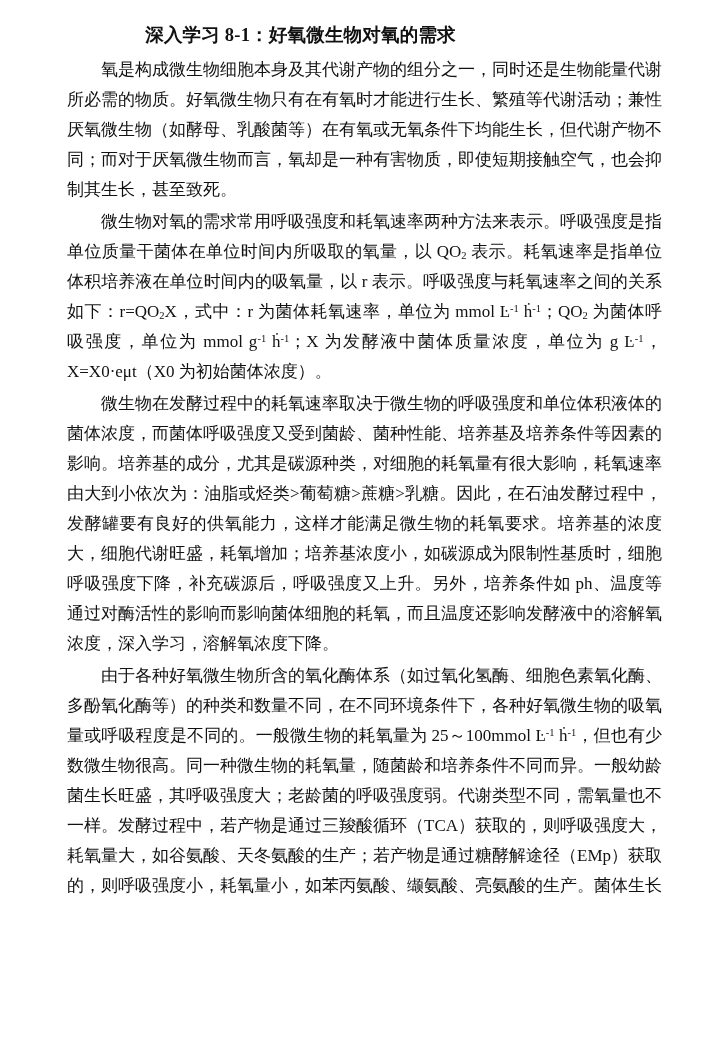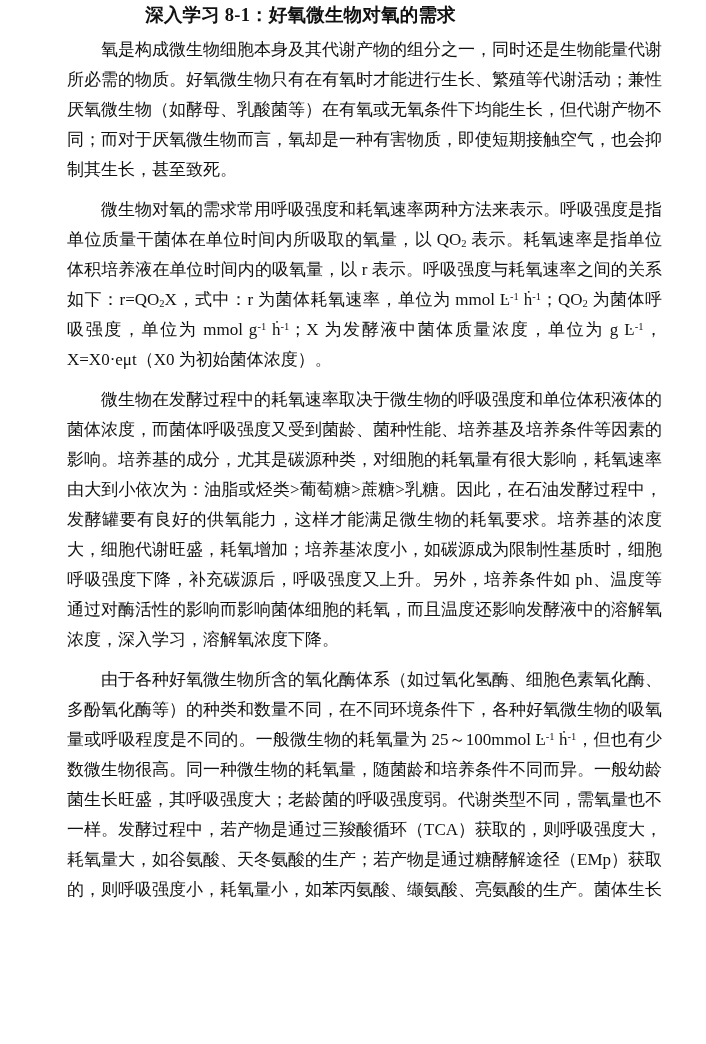--- a/index.html
+++ b/index.html
@@ -14,21 +14,21 @@
     font-family: "Liberation Serif", "DejaVu Serif", serif;
     color: #111111;
     -webkit-font-smoothing: antialiased;
   }
 
   .page {
     position: relative;
     width: 601px;
     height: 1044px;
     box-sizing: border-box;
-    padding: 0 44px 0 67px;
+    padding: 20px 44px 0 67px;
   }
 
   .doc-title {
     font-size: 18.5px;
     font-weight: bold;
     text-align: center;
     line-height: 30px;
     margin: 0 0 5px 0;
     letter-spacing: 0.2px;
     padding-right: 23px;
@@ -42,21 +42,21 @@
     margin: 0;
     font-size: 17px;
     line-height: 30px;
     text-align: justify;
     text-justify: inter-ideograph;
     text-indent: 2em;
     letter-spacing: 0px;
   }
 
   p.para + p.para {
-    margin-top: 10px;
+    margin-top: 2px;
   }
 
   
   .lat {
     font-family: "Liberation Serif", "DejaVu Serif", serif;
     letter-spacing: 0;
   }
   sub, sup {
     font-size: 0.62em;
     line-height: 0;

